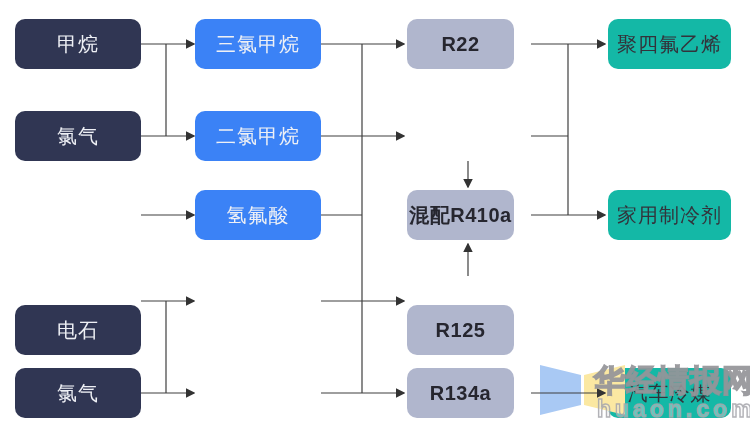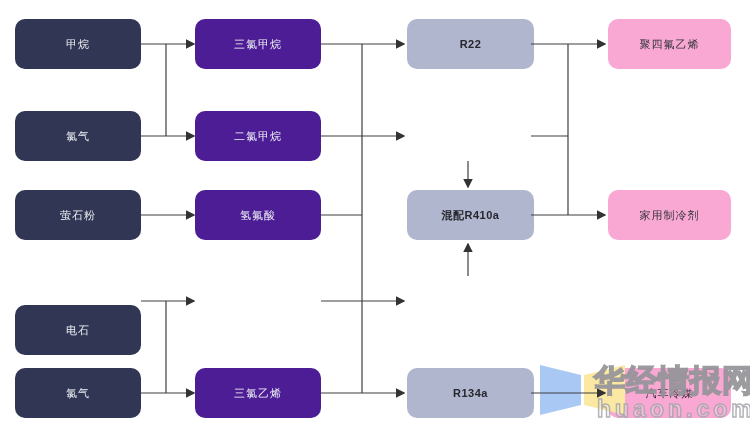--- a/index.html
+++ b/index.html
@@ -4,30 +4,30 @@
 <style>
   html,body{margin:0;padding:0;background:#ffffff;}
   body{font-family:"Liberation Sans","DejaVu Sans",sans-serif;}
   #stage{position:relative;width:750px;height:437px;background:#ffffff;overflow:hidden;}
 
   .node{
     position:absolute;
     width:126px;height:50px;
     border-radius:10px;
     display:flex;align-items:center;justify-content:center;
-    font-size:11px;letter-spacing:1px;
+    font-size:20px;letter-spacing:1px;
     z-index:1;box-sizing:border-box;
   }
   .c1{background:#303653;color:#eef0f5;}
-  .c2{background:#4c1d95;color:#eef0f5;}
+  .c2{background:#3b82f6;color:#eef0f5;}
   .c3{background:#b0b6cd;color:#26262f;font-weight:600;letter-spacing:0.5px;}
-  .c4{background:#f9a8d4;color:#33333b;}
+  .c4{background:#14b8a6;color:#33333b;}
 
   .col1{left:15px;}  .col2{left:195px;}
-  .col3{left:407px;width:127px;} .col4{left:608px;width:123px;}
+  .col3{left:407px;width:107px;} .col4{left:608px;width:123px;}
   .row1{top:19px;} .row2{top:111px;} .row3{top:190px;} .row4{top:281px;margin-top:24px;} .row5{top:368px;}
 
   svg.connectors{position:absolute;left:0;top:0;z-index:3;pointer-events:none;}
 
   
   .wm-logo{position:absolute;z-index:2;}
   .wm-logo .blue{
     position:absolute;left:0;top:0;width:41px;height:50px;background:#a9c9f4;
     clip-path:polygon(0 0,100% 20%,100% 80%,0 100%);
   }
@@ -50,31 +50,30 @@
     white-space:nowrap;
   }
 </style>
 </head>
 <body>
 
 <div id="stage">
 
   <div class="node c1 col1 row1">甲烷</div>
   <div class="node c1 col1 row2">氯气</div>
-  <div class="node c1 col1 row3">萤石粉</div>
   <div class="node c1 col1 row4">电石</div>
   <div class="node c1 col1 row5">氯气</div>
 
   <div class="node c2 col2 row1">三氯甲烷</div>
   <div class="node c2 col2 row2">二氯甲烷</div>
   <div class="node c2 col2 row3">氢氟酸</div>
-  <div class="node c2 col2 row5">三氯乙烯</div>
 
   <div class="node c3 col3 row1">R22</div>
   <div class="node c3 col3 row3">混配R410a</div>
+  <div class="node c3 col3 row4">R125</div>
   <div class="node c3 col3 row5">R134a</div>
 
   <div class="node c4 col4 row1">聚四氟乙烯</div>
   <div class="node c4 col4 row3">家用制冷剂</div>
   <div class="node c4 col4 row5">汽车冷媒</div>
 
   <div class="wm-logo" style="left:540px;top:365px;width:86px;height:50px;">
     <div class="blue"></div>
     <div class="yellow"></div>
   </div>

